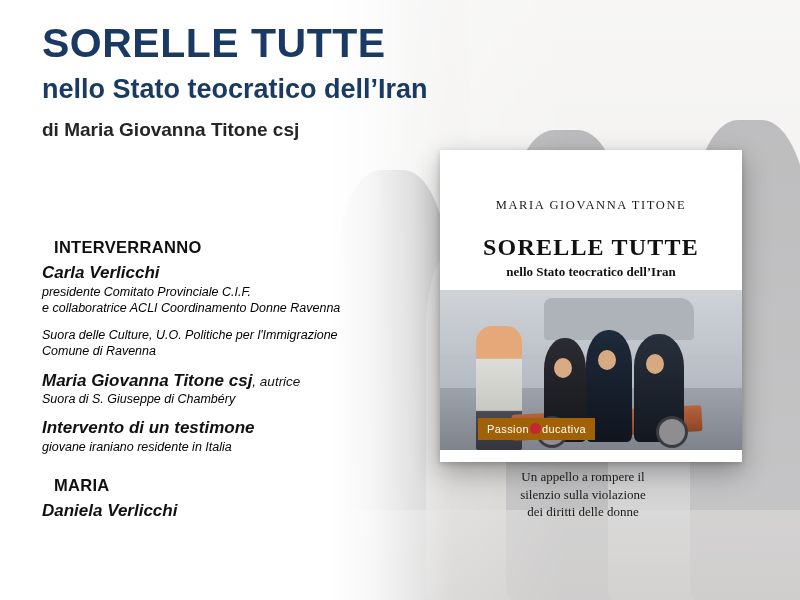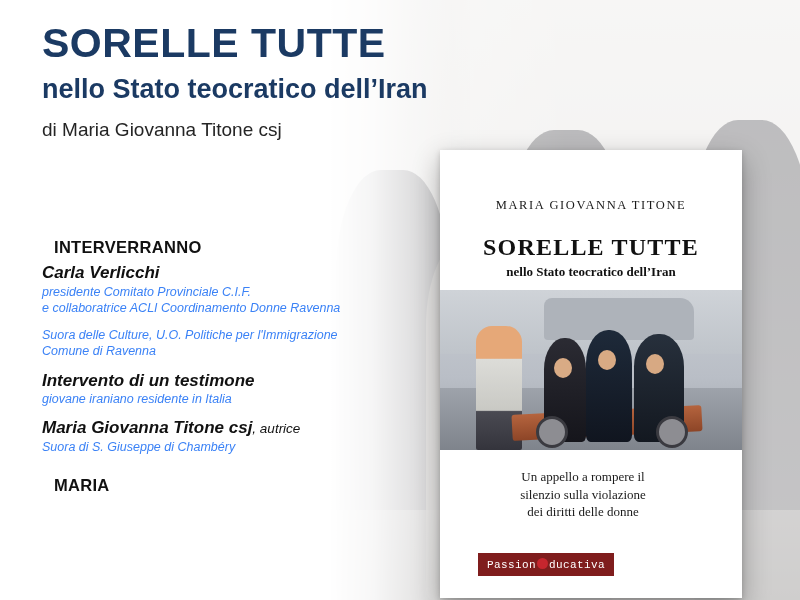--- a/index.html
+++ b/index.html
@@ -78,21 +78,21 @@
     font-size: 27px;
     font-weight: bold;
     color: #1b3a63;
     line-height: 1.15;
     margin: 9px 0 0 0;
   }
   .title-author {
     font-size: 19px;
     color: #252525;
     margin: 14px 0 0 0;
-    font-weight: normal;
+    font-weight: bold;
   }
 
   .program {
     position: absolute;
     left: 42px;
     top: 238px;
     width: 400px;
     color: #15171a;
   }
   .section-head {
@@ -112,33 +112,33 @@
     margin: 0;
   }
   .entry-name .role {
     font-weight: normal;
     font-style: italic;
     font-size: 13.5px;
   }
   .entry-desc {
     font-size: 12.5px;
     font-style: italic;
-    color: #3b82f6;
+    color: #000000;
     line-height: 1.3;
     margin: 1px 0 0 0;
   }
   .spacer-mod { height: 10px; }
 
   
   .book {
     position: absolute;
     left: 440px;
     top: 150px;
     width: 302px;
-    height: 448px;
+    height: 312px;
     background: #ffffff;
     box-shadow: 0 10px 26px rgba(0,0,0,0.30), 0 2px 6px rgba(0,0,0,0.18);
   }
   .book-author {
     position: absolute;
     top: 48px;
     left: 0; right: 0;
     text-align: center;
     font-family: "Liberation Serif", serif;
     font-size: 12.5px;
@@ -224,26 +224,26 @@
     font-family: "Liberation Serif", serif;
     font-size: 13px;
     line-height: 1.35;
     color: #1a1a1a;
     text-align: center;
   }
   .book-logo {
     position: absolute;
     left: 38px;
     bottom: 22px;
-    background: #7f1d1d;
+    background: #a16207;
     color: #ffffff;
     font-size: 11px;
     letter-spacing: 0.4px;
     padding: 5px 9px;
-    font-family: Liberation Mono, monospace;
+    font-family: Liberation Sans, sans-serif;
   }
   .book-logo .dot {
     display: inline-block;
     width: 11px; height: 11px;
     background: #c6262e;
     border-radius: 50%;
     vertical-align: -1px;
     margin: 0 1px;
   }
 </style>
@@ -275,33 +275,34 @@
     <p class="entry-desc" style="white-space:pre-line">presidente Comitato Provinciale C.I.F.
 e collaboratrice ACLI Coordinamento Donne Ravenna</p>
   </div>
 
   <div class="entry">
     <p class="entry-desc" style="white-space:pre-line">Suora delle Culture, U.O. Politiche per l'Immigrazione
 Comune di Ravenna</p>
   </div>
 
   <div class="entry">
+    <p class="entry-name"><span>Maria Giovanna Titone csj</span><span class="role">, autrice</span></p>
+    <p class="entry-desc" style="white-space:pre-line">Suora di S. Giuseppe di Chambéry</p>
+  </div>
+
+  <div class="entry">
     <p class="entry-name"><span>Intervento di un testimone</span><span class="role"></span></p>
     <p class="entry-desc" style="white-space:pre-line">giovane iraniano residente in Italia</p>
   </div>
 
-  <div class="entry">
-    <p class="entry-name"><span>Maria Giovanna Titone csj</span><span class="role">, autrice</span></p>
-    <p class="entry-desc" style="white-space:pre-line">Suora di S. Giuseppe di Chambéry</p>
-  </div>
-
   <div class="spacer-mod"></div>
 
   <p class="section-head">MARIA</p>
   <div class="entry">
+    <p class="entry-name"><span>Daniela Verlicchi</span><span class="role"></span></p>
   </div>
 </div>
 
 <div class="book">
   <div class="book-author">MARIA GIOVANNA TITONE</div>
   <div class="book-title">SORELLE TUTTE</div>
   <div class="book-subtitle">nello Stato teocratico dell’Iran</div>
 
   <div class="book-photo">
     <div class="bp-wall"></div>

